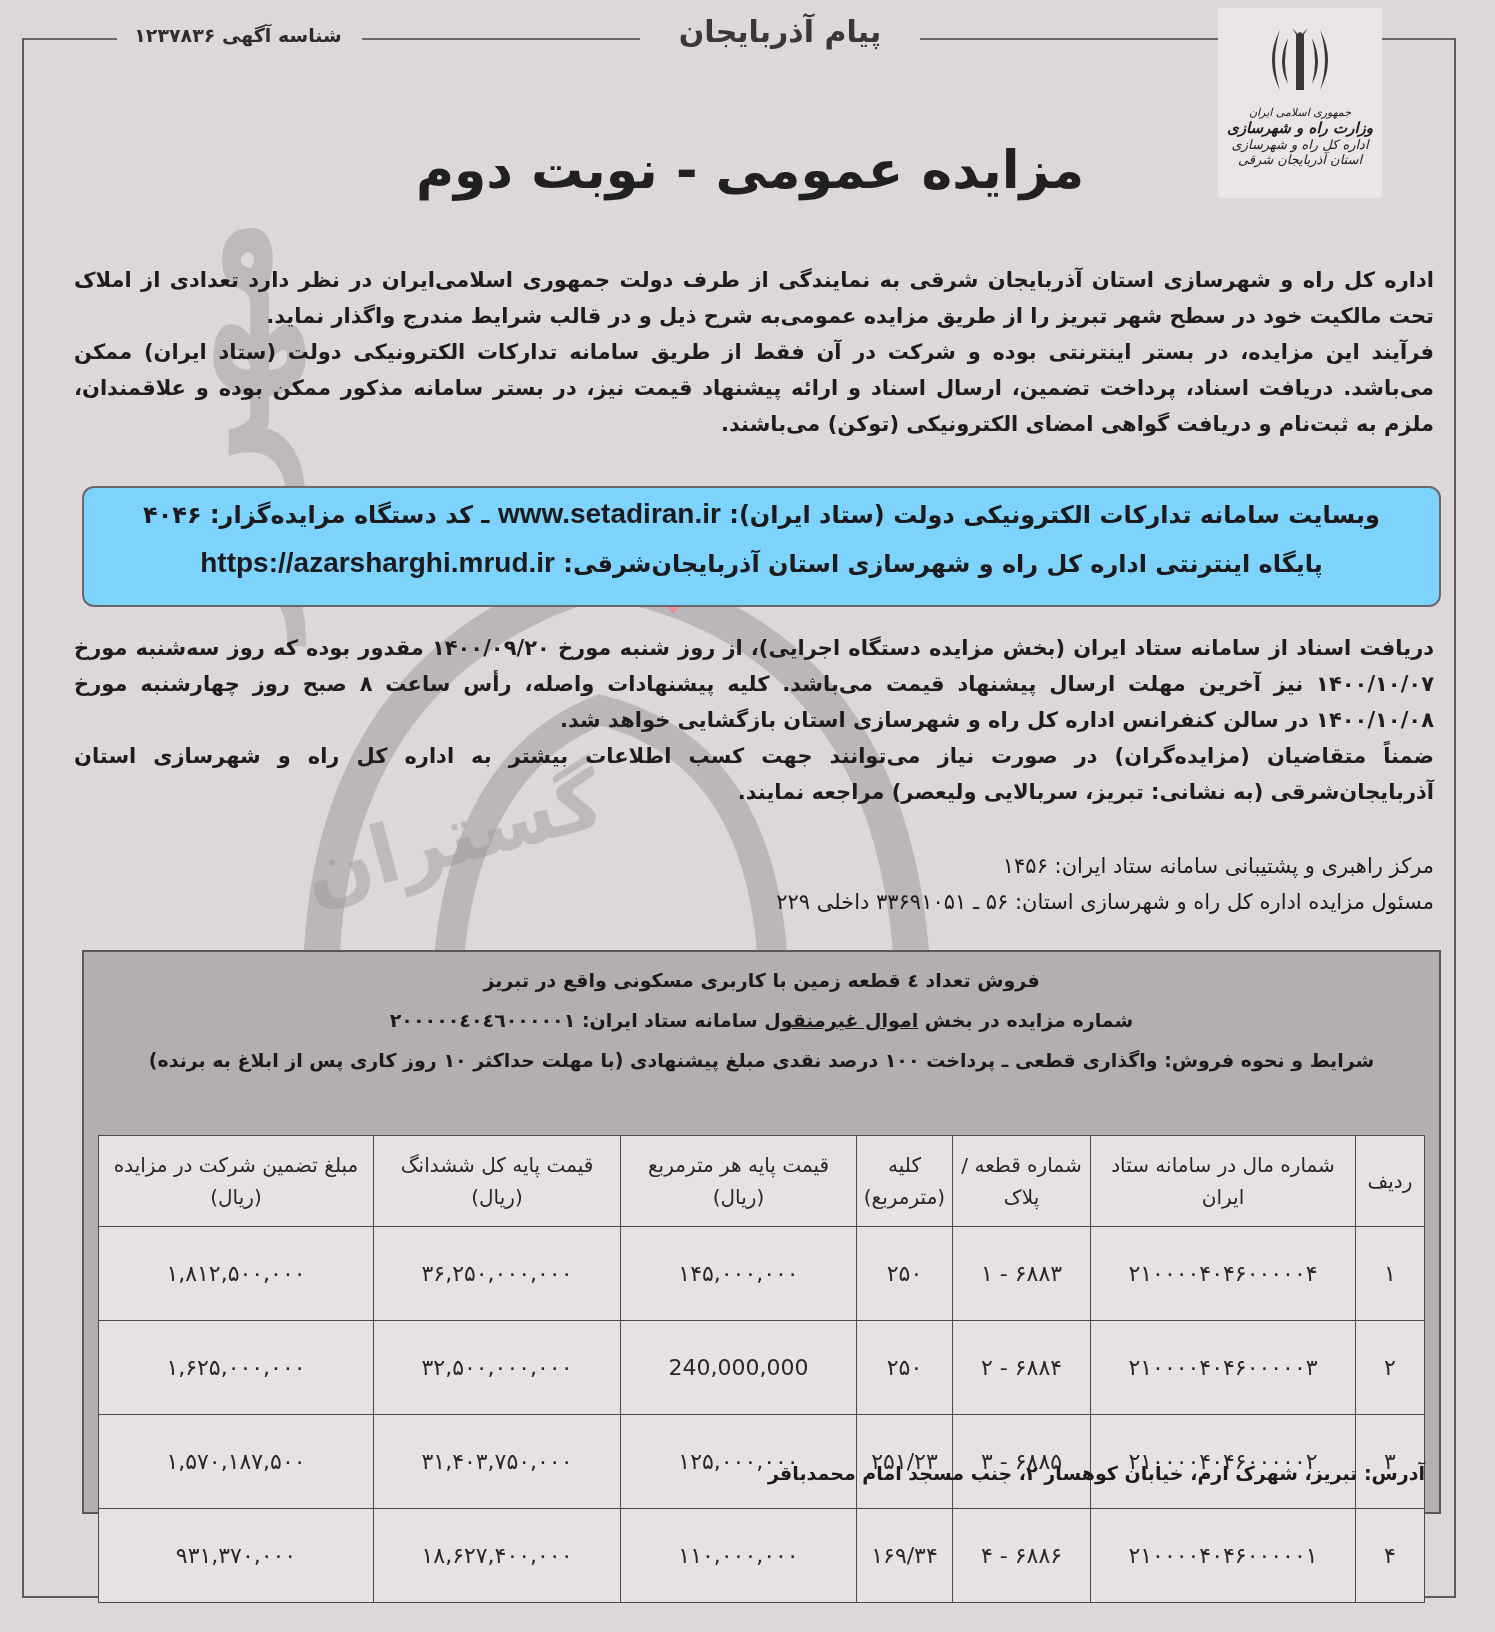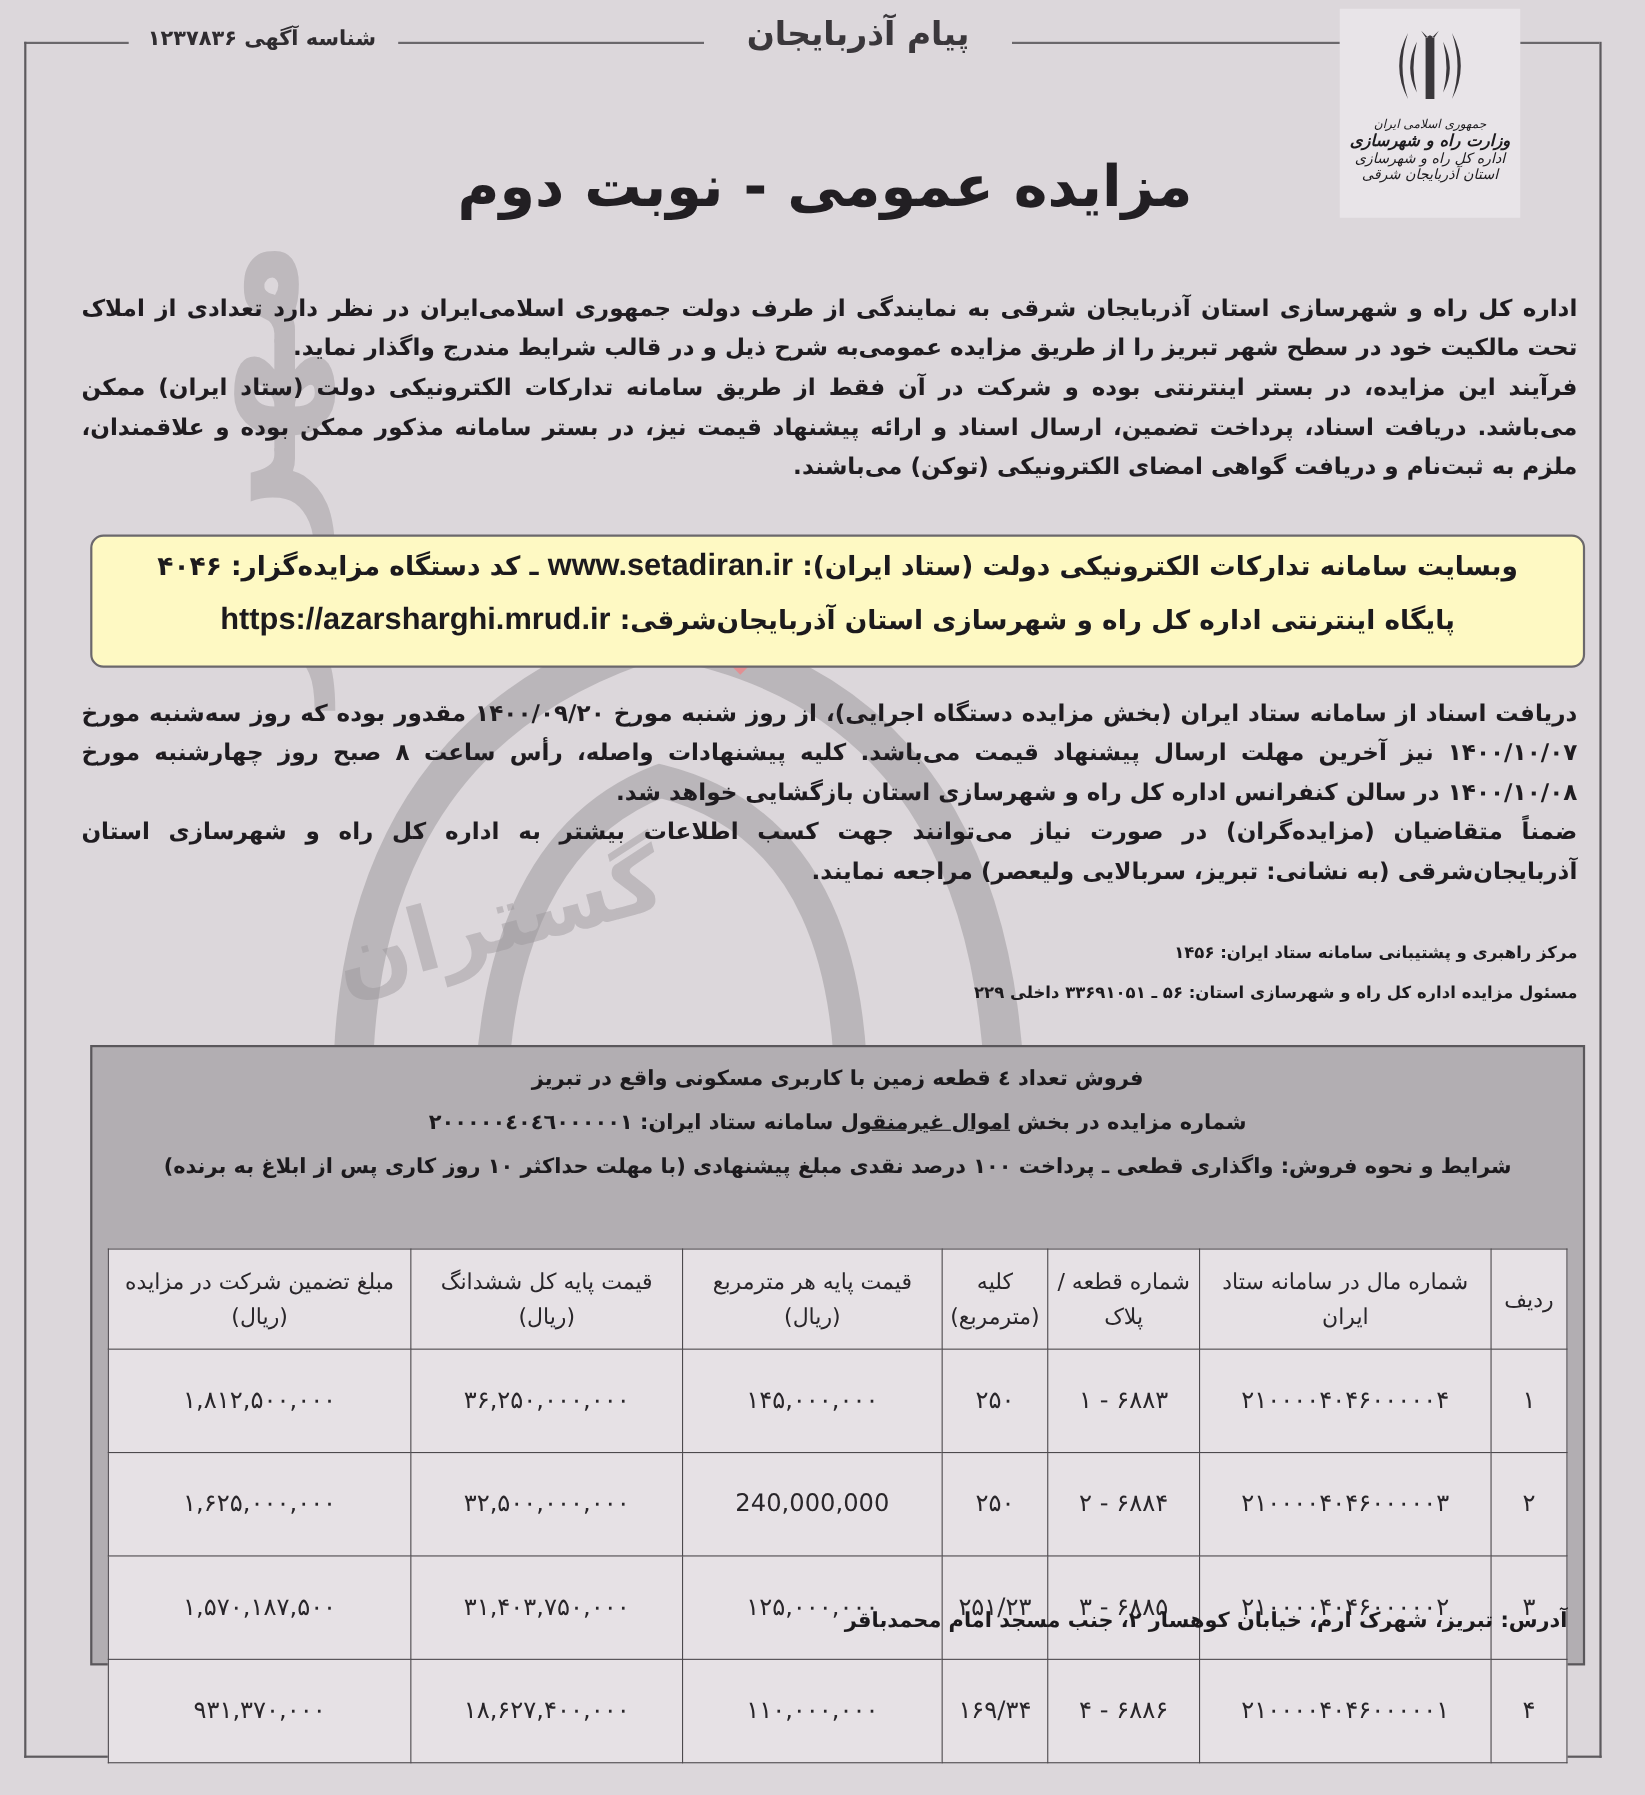--- a/index.html
+++ b/index.html
@@ -37,27 +37,27 @@
     font-size:52px; font-weight:bold; color:#221f23; direction:rtl;
   }
   .para {
     position:absolute; left:74px; width:1360px; direction:rtl; text-align:justify;
     font-size:21px; font-weight:bold; line-height:36px; color:#1f1c20;
   }
   .para p { margin:0; }
   .linkbox {
     position:absolute; left:82px; top:486px; width:1355px; height:117px;
     border:2px solid #6b686c; border-radius:12px; direction:rtl; text-align:center;
-    background:#fef9c3;
+    background:#7dd3fc;
   }
   .linkbox .row { font-size:24px; font-weight:bold; line-height:44px; margin-top:4px; }
   .linkbox .url { font-family:"Liberation Sans", sans-serif; font-size:28px; direction:ltr; unicode-bidi:embed; }
   .info-lines { top:630px; }
   .contact { position:absolute; left:74px; width:1360px; direction:rtl; text-align:right;
-    font-size:15px; font-weight:bold; line-height:36px; }
+    font-size:21px; font-weight:normal; line-height:36px; }
   .table-box {
     position:absolute; left:82px; top:950px; width:1355px; height:560px;
     background:#b2aeb2; border:2px solid #5a575b;
   }
   .tb-head { direction:rtl; text-align:center; font-size:19px; font-weight:bold; line-height:40px; padding-top:8px; }
   .tb-head .ul { text-decoration:underline; }
   table.props {
     position:absolute; left:14px; top:183px; width:1327px; border-collapse:collapse;
     direction:rtl; background:#e6e1e5;
   }

